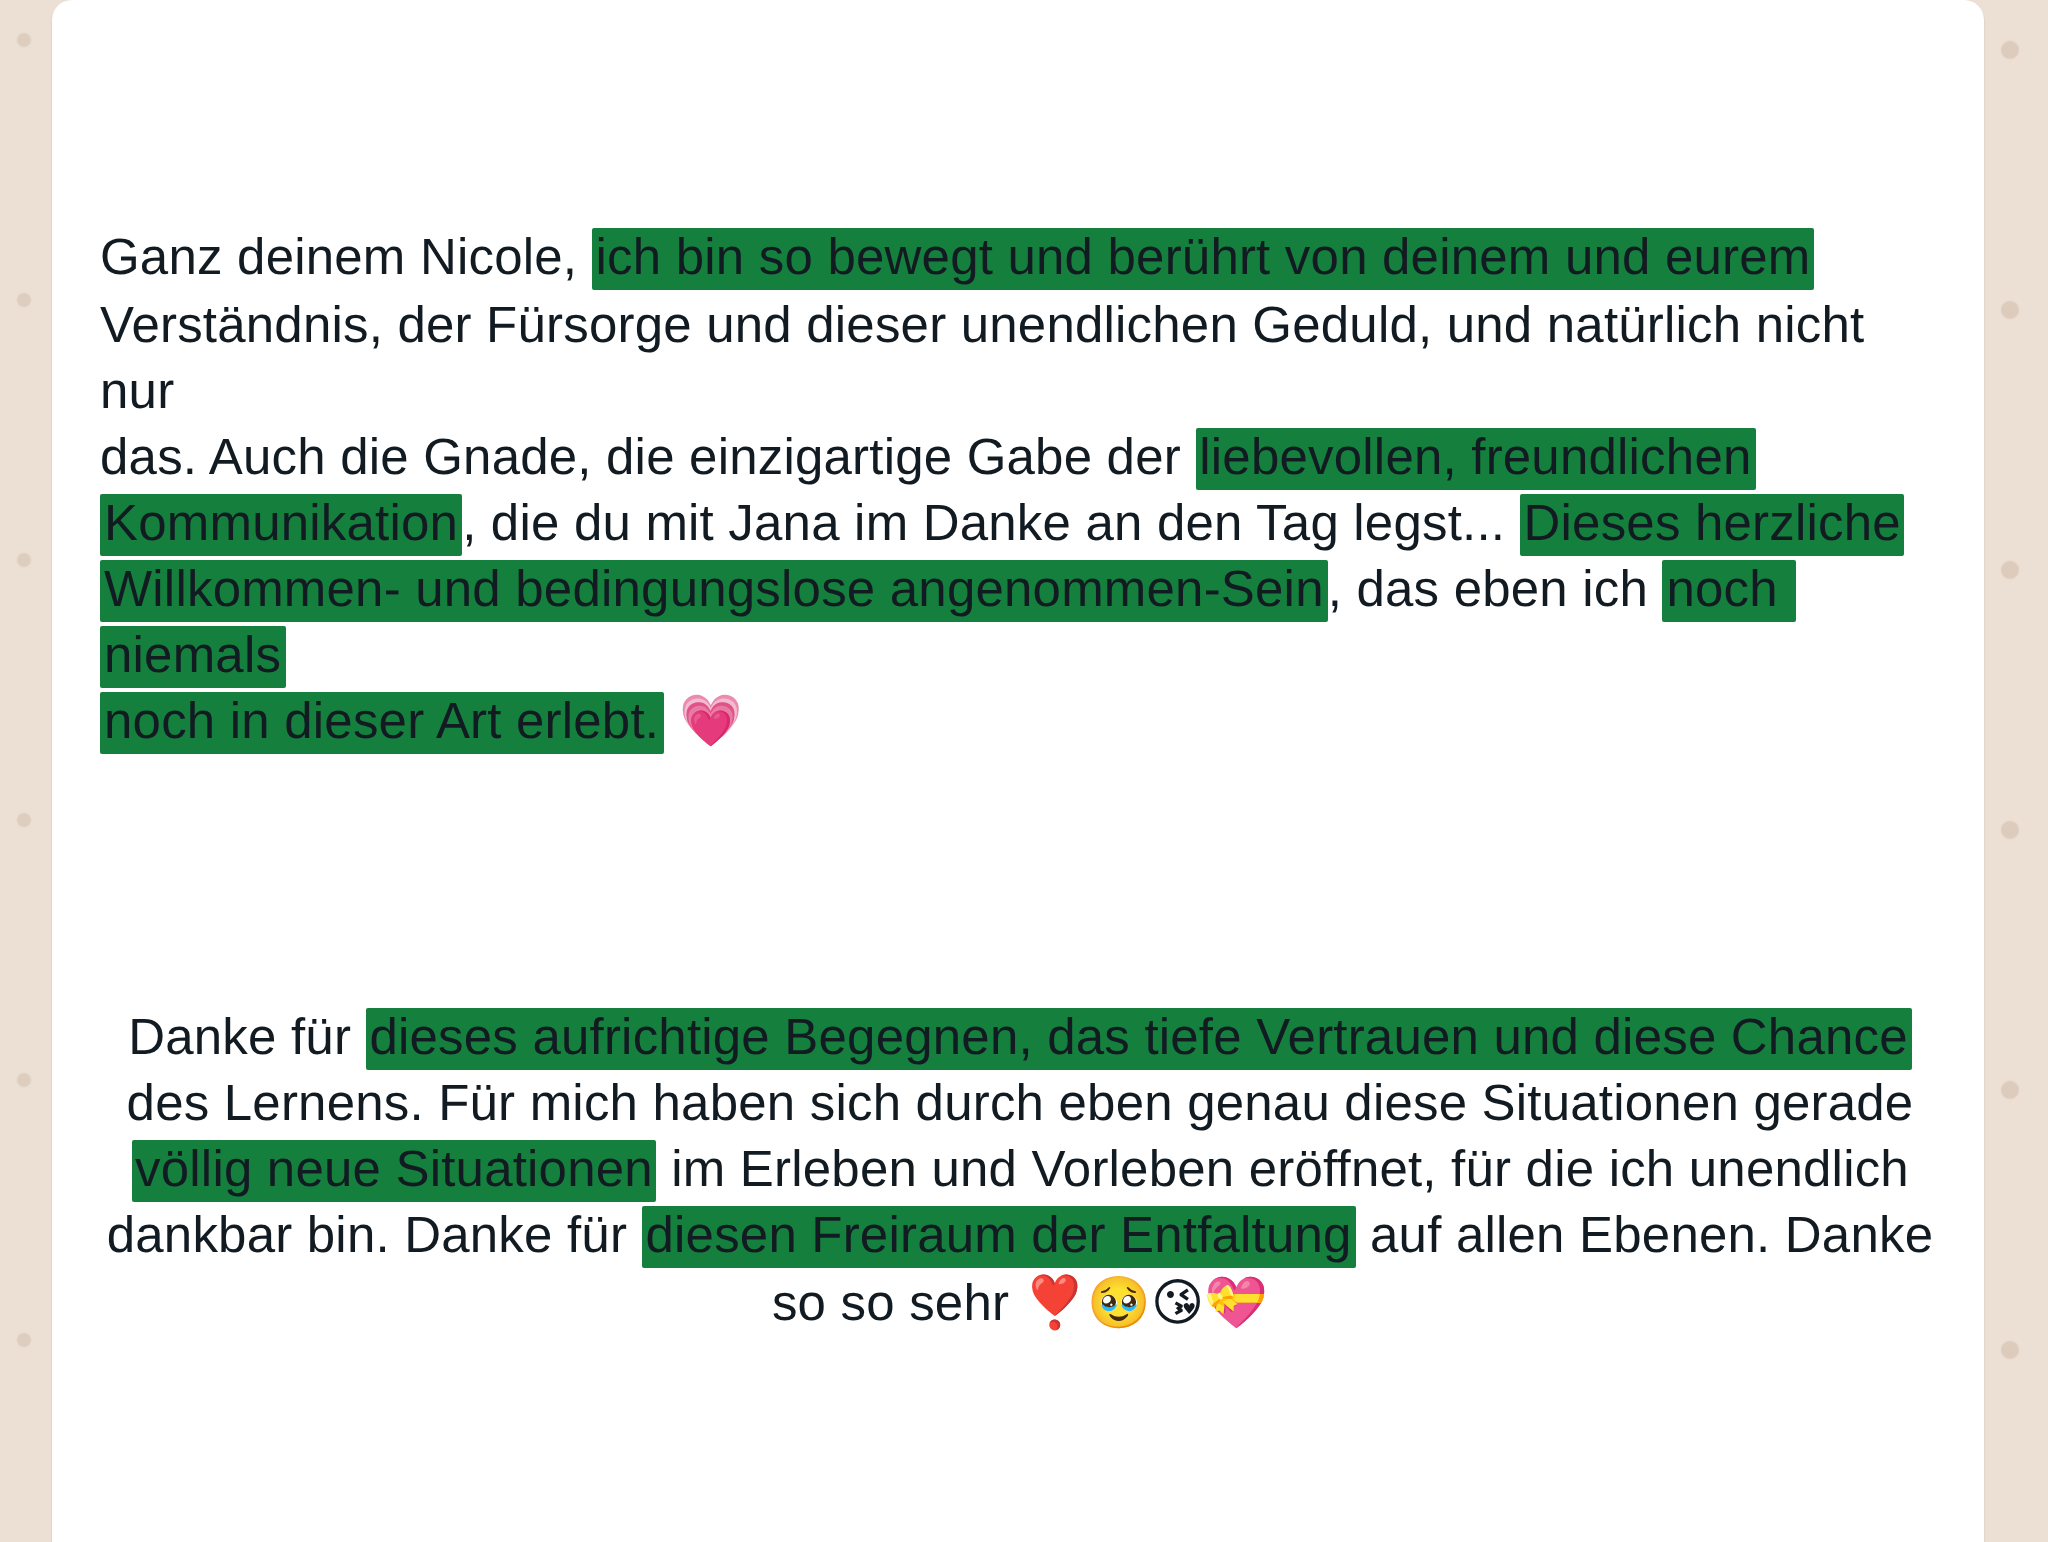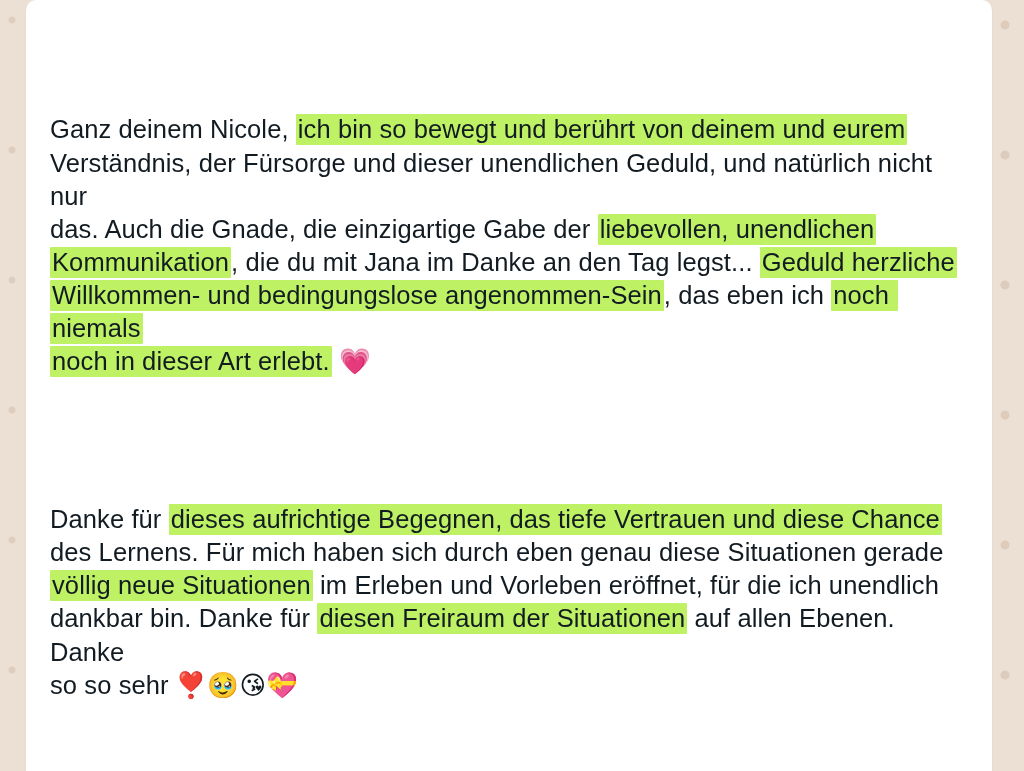--- a/index.html
+++ b/index.html
@@ -47,54 +47,55 @@
     letter-spacing: 0.1px;
     white-space: pre-wrap;
     word-wrap: break-word;
   }
 
   .para {
     margin: 0 0 25px 0;
   }
   .para:last-of-type {
     margin-bottom: 0;
+    text-align: center;
   }
 
   
   mark.hl {
-    background: #bef264;
+    background: #15803d;
     color: #121b22;
     padding: 1px 2px 2px 2px;
     border-radius: 1px;
     box-decoration-break: clone;
     -webkit-box-decoration-break: clone;
   }
   .emoji {
     font-family: "DejaVu Sans", sans-serif;
   }
 </style>
 </head>
 <body>
 
 <div class="chat-wallpaper"></div>
 
 <div class="message-bubble">
   <div class="msg-text">
 
     <p class="para"><span>Ganz deinem Nicole, </span><mark class="hl">ich bin so bewegt und berührt von deinem und eurem</mark>
 <span>Verständnis, der Fürsorge und dieser unendlichen Geduld, und natürlich nicht nur
-das. Auch die Gnade, die einzigartige Gabe der </span><mark class="hl">liebevollen, unendlichen</mark>
-<mark class="hl">Kommunikation</mark><span>, die du mit Jana im Danke an den Tag legst... </span><mark class="hl">Geduld herzliche</mark>
+das. Auch die Gnade, die einzigartige Gabe der </span><mark class="hl">liebevollen, freundlichen</mark>
+<mark class="hl">Kommunikation</mark><span>, die du mit Jana im Danke an den Tag legst... </span><mark class="hl">Dieses herzliche</mark>
 <mark class="hl">Willkommen- und bedingungslose angenommen-Sein</mark><span>, das eben ich </span><mark class="hl">noch niemals</mark>
 <mark class="hl">noch in dieser Art erlebt.</mark><span class="emoji"> 💗</span></p>
 
     <p class="para"><span>Danke für </span><mark class="hl">dieses aufrichtige Begegnen, das tiefe Vertrauen und diese Chance</mark>
 <span>des Lernens. Für mich haben sich durch eben genau diese Situationen gerade
 </span><mark class="hl">völlig neue Situationen</mark><span> im Erleben und Vorleben eröffnet, für die ich unendlich
-dankbar bin. Danke für </span><mark class="hl">diesen Freiraum der Situationen</mark><span> auf allen Ebenen. Danke
+dankbar bin. Danke für </span><mark class="hl">diesen Freiraum der Entfaltung</mark><span> auf allen Ebenen. Danke
 so so sehr </span><span class="emoji">❣️🥹😘💝</span></p>
 
     
 
     
 
   </div>
 
 </div>
 

